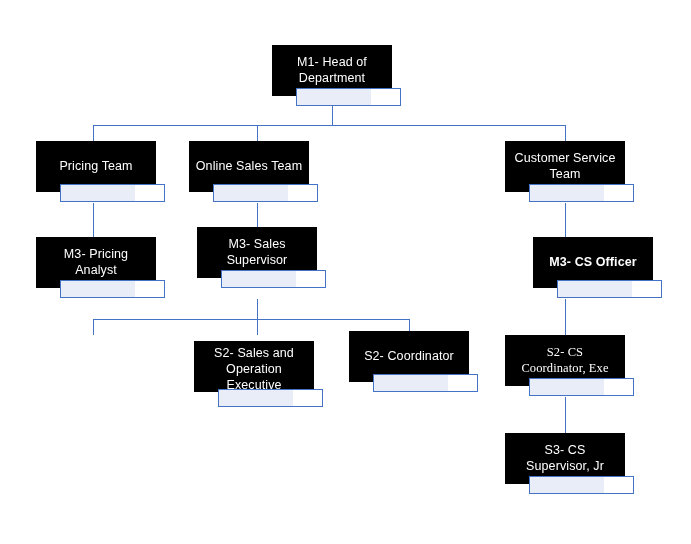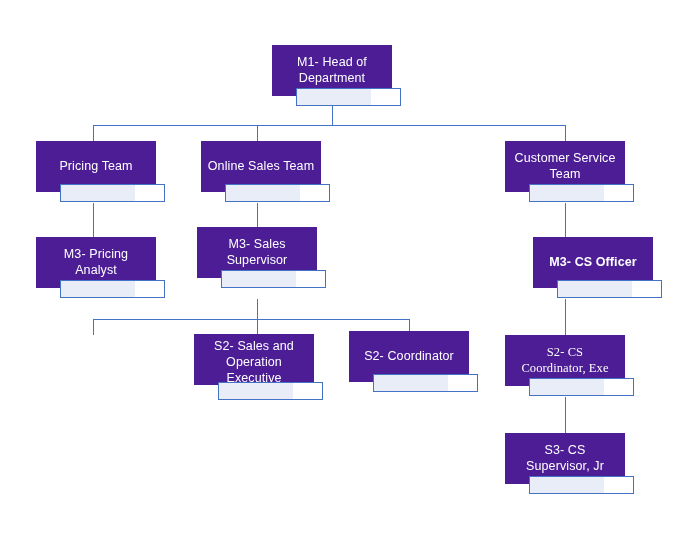--- a/index.html
+++ b/index.html
@@ -21,21 +21,21 @@
   
   .node {
     position: absolute;
   }
   .node-box {
     position: absolute;
     left: 0;
     top: 0;
     width: 120px;
     height: 51px;
-    background: #4c1d95;
+    background: #000000;
     display: flex;
     align-items: center;
     justify-content: center;
     box-sizing: border-box;
   }
   .node-label {
     color: #ffffff;
     font-size: 12.5px;
     line-height: 15.5px;
     text-align: center;
@@ -109,21 +109,21 @@
     <div class="node-bar"></div>
   </div>
 
   <div class="node" style="left:36px; top:141px; width:144px; height:62px;">
     <div class="node-box">
       <span class="node-label">Pricing Team</span>
     </div>
     <div class="node-bar"></div>
   </div>
 
-  <div class="node" style="left:201px; top:141px; width:144px; height:62px;">
+  <div class="node" style="left:189px; top:141px; width:144px; height:62px;">
     <div class="node-box">
       <span class="node-label">Online Sales Team</span>
     </div>
     <div class="node-bar"></div>
   </div>
 
   <div class="node" style="left:505px; top:141px; width:144px; height:62px;">
     <div class="node-box">
       <span class="node-label">Customer Service
 Team</span>
@@ -148,21 +148,21 @@
   </div>
 
   <div class="node" style="left:533px; top:237px; width:144px; height:62px;font-weight:bold;">
     <div class="node-box">
       <span class="node-label">M3- CS Officer</span>
     </div>
     <div class="node-bar"></div>
   </div>
 
 
-  <div class="node three-line" style="left:194px; top:334px; width:144px; height:67px;">
+  <div class="node three-line" style="left:194px; top:341px; width:144px; height:67px;">
     <div class="node-box" style="align-items:flex-start; padding-top:4px;">
       <span class="node-label">S2- Sales and
 Operation
 Executive</span>
     </div>
     <div class="node-bar" style="top:48px;"></div>
   </div>
 
   <div class="node" style="left:349px; top:331px; width:144px; height:62px;">
     <div class="node-box">

